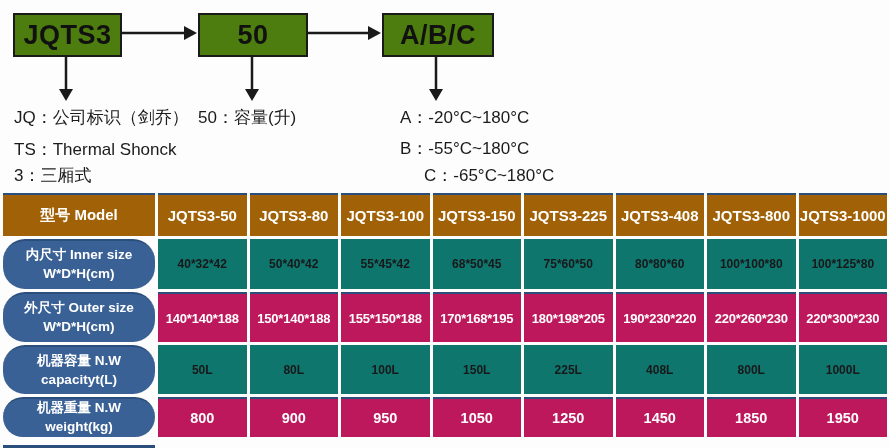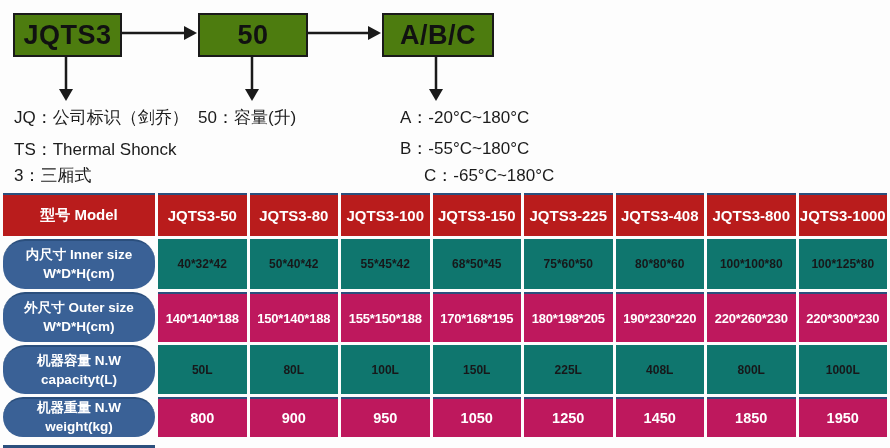--- a/index.html
+++ b/index.html
@@ -20,21 +20,21 @@
   .dbox3{left:382px;top:13px;width:108px;}
   .arrows{position:absolute;left:0;top:0;width:890px;height:190px;pointer-events:none;}
   .note{position:absolute;font-weight:normal;font-size:17px;white-space:nowrap;color:#1b1b1b;}
   
   .spec{
     position:absolute;left:0;top:190px;width:890px;
     border-collapse:separate;border-spacing:3px;table-layout:fixed;
   }
   .spec th,.spec td{padding:0;text-align:center;vertical-align:middle;overflow:hidden;}
   .hdr{
-    background:#b91c1c;border-top:2px solid #2b4f7d;
+    background:#a16207;border-top:2px solid #2b4f7d;
     color:#fff;font-weight:bold;font-size:15px;height:41px;
   }
   .lbl{
     background:#3a6196;border-top:2px solid #2b4f7d;
     color:#fff;font-weight:bold;font-size:13.5px;line-height:1.4;border-radius:22px;
   }
   .cell-light{background:#0f766e;color:#17181a;font-weight:bold;font-size:12px;}
   .cell-dark{
     background:#be185d;border-top:2px solid #2b4f7d;
     color:#fff;font-weight:bold;font-size:14.5px;

